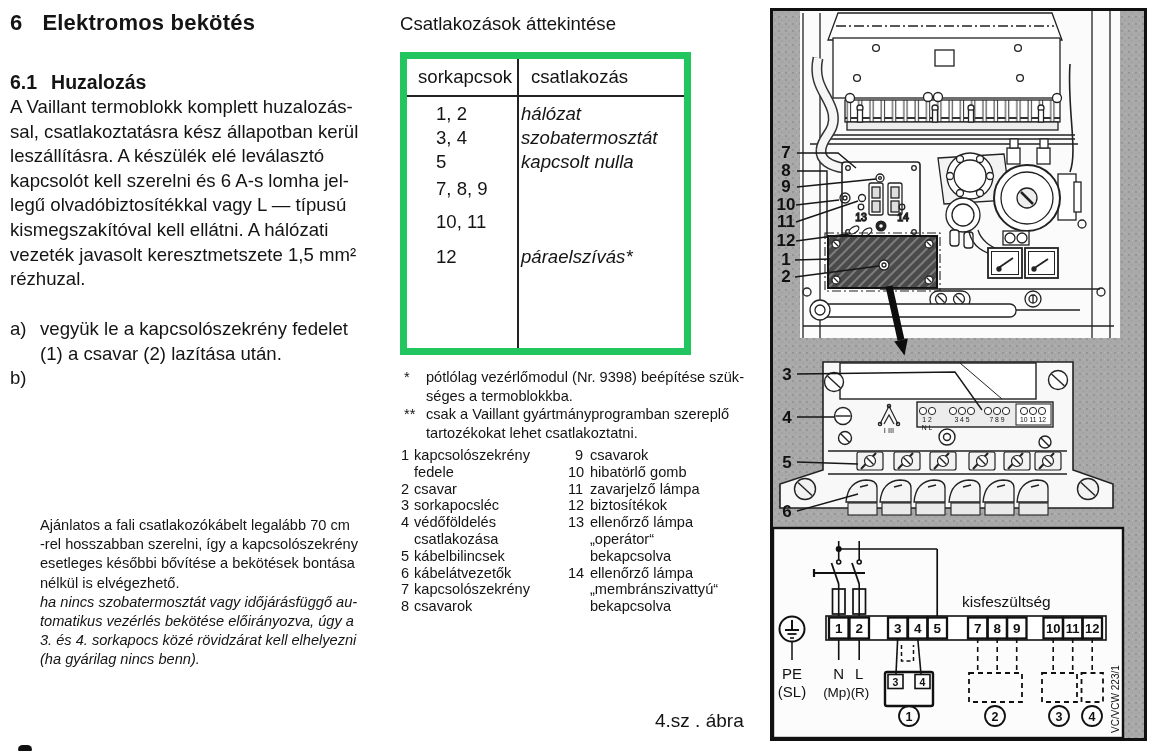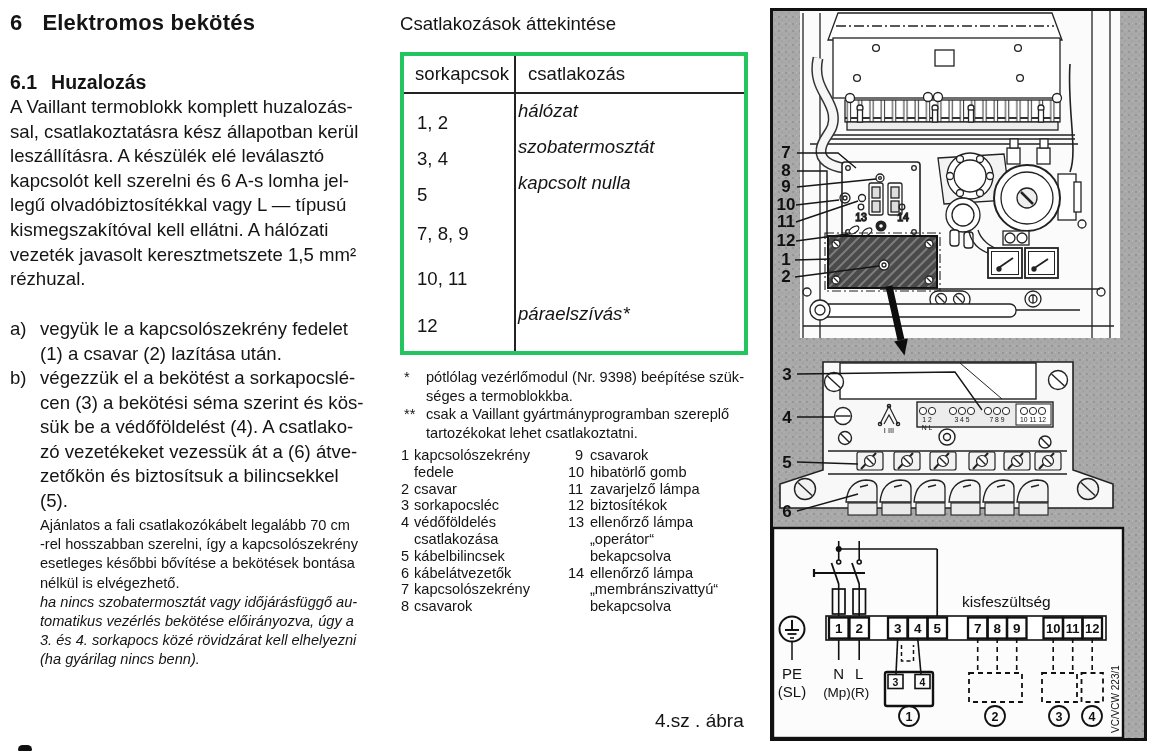--- a/index.html
+++ b/index.html
@@ -13,27 +13,27 @@
   .h2{left:10px;top:71px;font-size:19.5px;font-weight:bold;text-align:center;}
   .h2 .num{margin-right:14px;}
   .para1{left:10px;top:95px;width:382px;font-size:18.6px;line-height:24.6px;}
   .list{left:10px;top:317px;width:382px;font-size:18.6px;line-height:24.5px;}
   .li{display:flex;}
   .li .marker{width:30px;flex:none;}
   .note{left:40px;top:516px;width:352px;font-size:14.6px;line-height:19.2px;}
   .note .italic{font-style:italic;}
   
   .tbl-title{left:400px;top:13px;font-size:18.6px;}
-  .ttable{left:400px;top:52px;width:348px;height:303px;border:4px solid #22c55e;box-sizing:border-box;}
+  .ttable{left:400px;top:52px;width:291px;height:303px;border:7px solid #22c55e;box-sizing:border-box;}
   .vline{position:absolute;left:110px;top:0;bottom:0;width:2px;background:#222;}
   .thead{display:flex;height:36px;border-bottom:2px solid #222;align-items:center;font-size:18.6px;}
   .thead .c1{width:110px;padding-left:11px;box-sizing:border-box;}
   .thead .c2{padding-left:14px;}
   .trow{display:flex;font-size:18.6px;line-height:24.2px;}
-  .trow .c1{width:110px;padding-left:13px;box-sizing:border-box;flex:none;margin-top:12px;}
+  .trow .c1{width:110px;padding-left:29px;box-sizing:border-box;flex:none;}
   .trow .c2{padding-left:4px;font-style:italic;}
   .tbody{padding-top:5px;}
   .mb8{margin-bottom:9px;} .mb10{margin-bottom:11px;} .mb2{margin-bottom:2px;}
   .fnotes{left:398px;top:368px;width:360px;font-size:14.6px;line-height:18.6px;}
   .fn{display:flex;}
   .fn .fmark{width:22px;flex:none;text-align:left;padding-left:6px;}
   .legend{font-size:14.6px;line-height:16.8px;}
   .lg-left{left:398px;top:447px;width:168px;}
   .lg-right{left:568px;top:447px;width:190px;}
   .lgi{display:flex;}
@@ -62,26 +62,20 @@
 rézhuzal.</div>
 
 <div class="abs list">
   <div class="li">
     <span class="marker">a)</span>
     <span class="ml">vegyük le a kapcsolószekrény fedelet
 (1) a csavar (2) lazítása után.</span>
   </div>
   <div class="li">
     <span class="marker">b)</span>
-    <span class="ml">végezzük el a bekötést a sorkapocslé-
-cen (3) a bekötési séma szerint és kös-
-sük be a védőföldelést (4). A csatlako-
-zó vezetékeket vezessük át a (6) átve-
-zetőkön és biztosítsuk a bilincsekkel
-(5).</span>
   </div>
 </div>
 
 <div class="abs note">
   <div class="ml">Ajánlatos a fali csatlakozókábelt legalább 70 cm
 -rel hosszabban szerelni, így a kapcsolószekrény
 esetleges későbbi bővítése a bekötések bontása
 nélkül is elvégezhető.</div>
   <div class="ml italic">ha nincs szobatermosztát vagy időjárásfüggő au-
 tomatikus vezérlés bekötése előirányozva, úgy a

